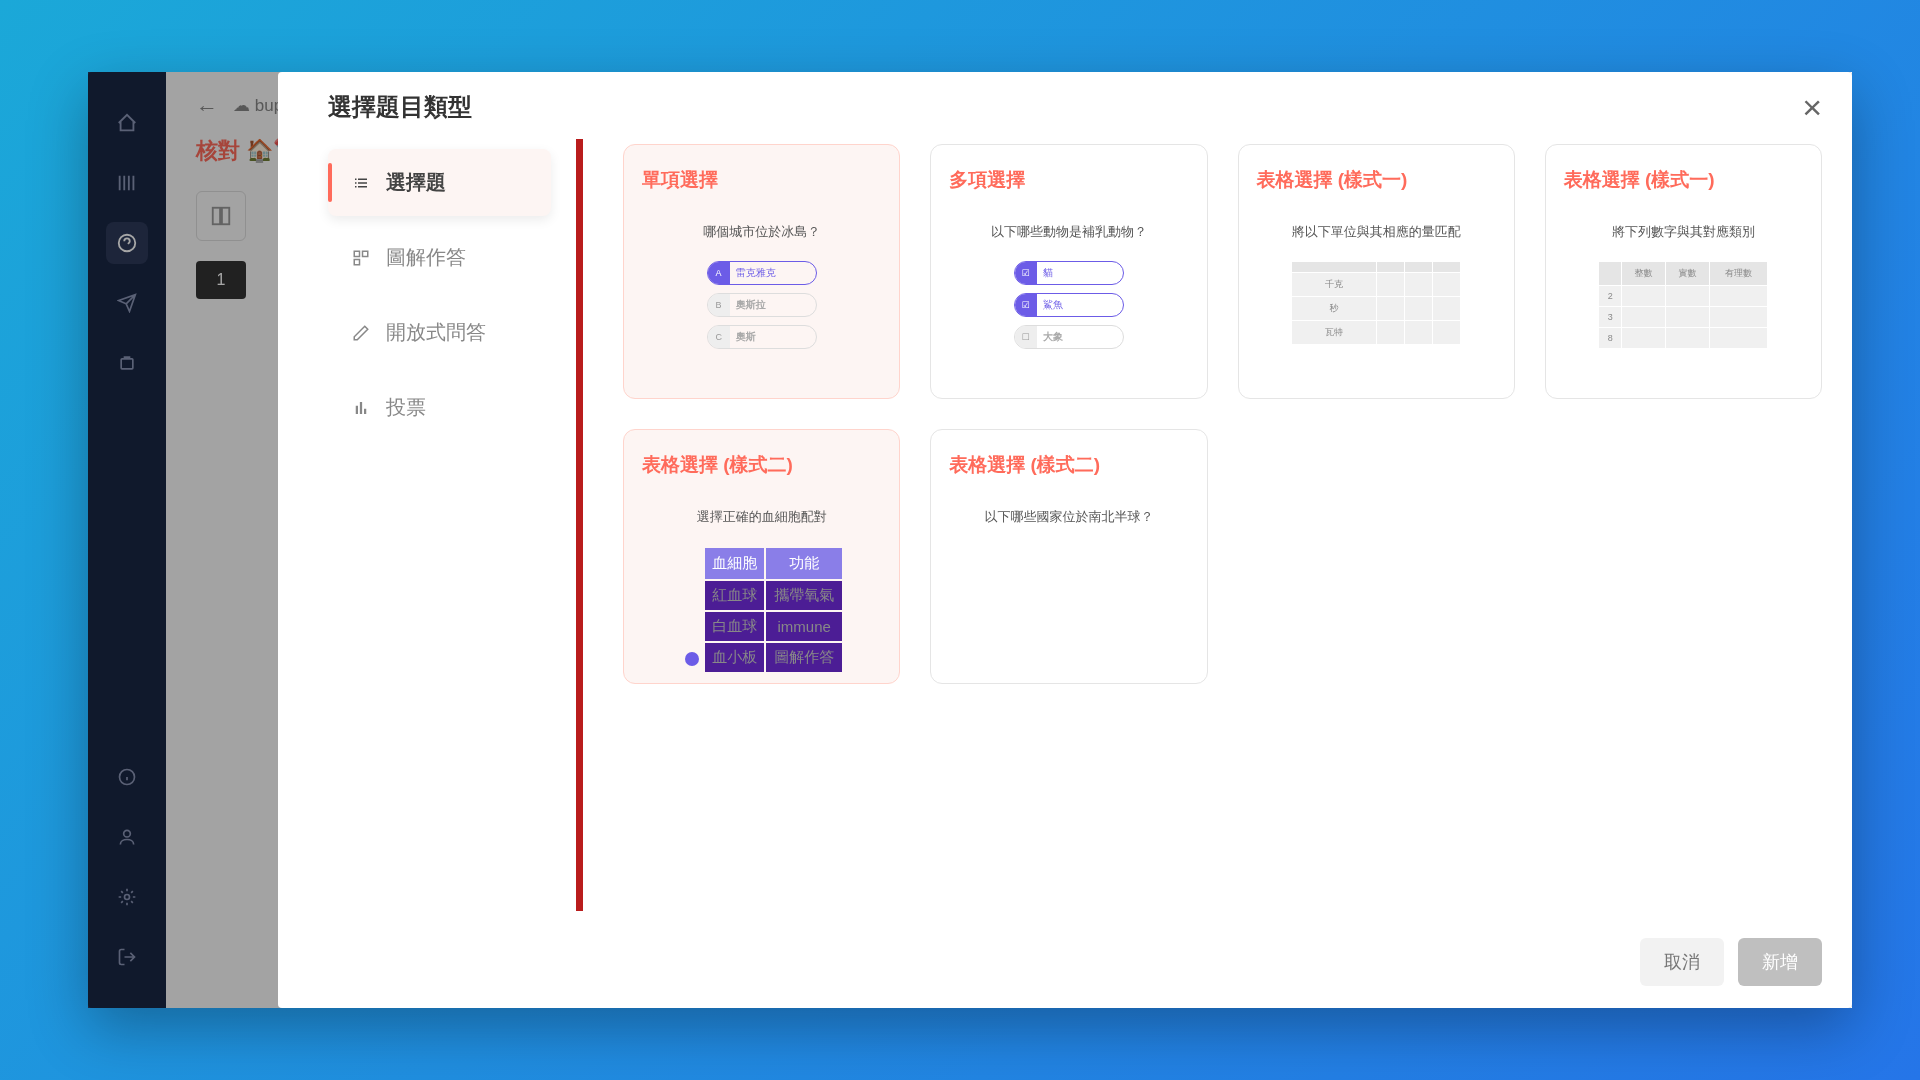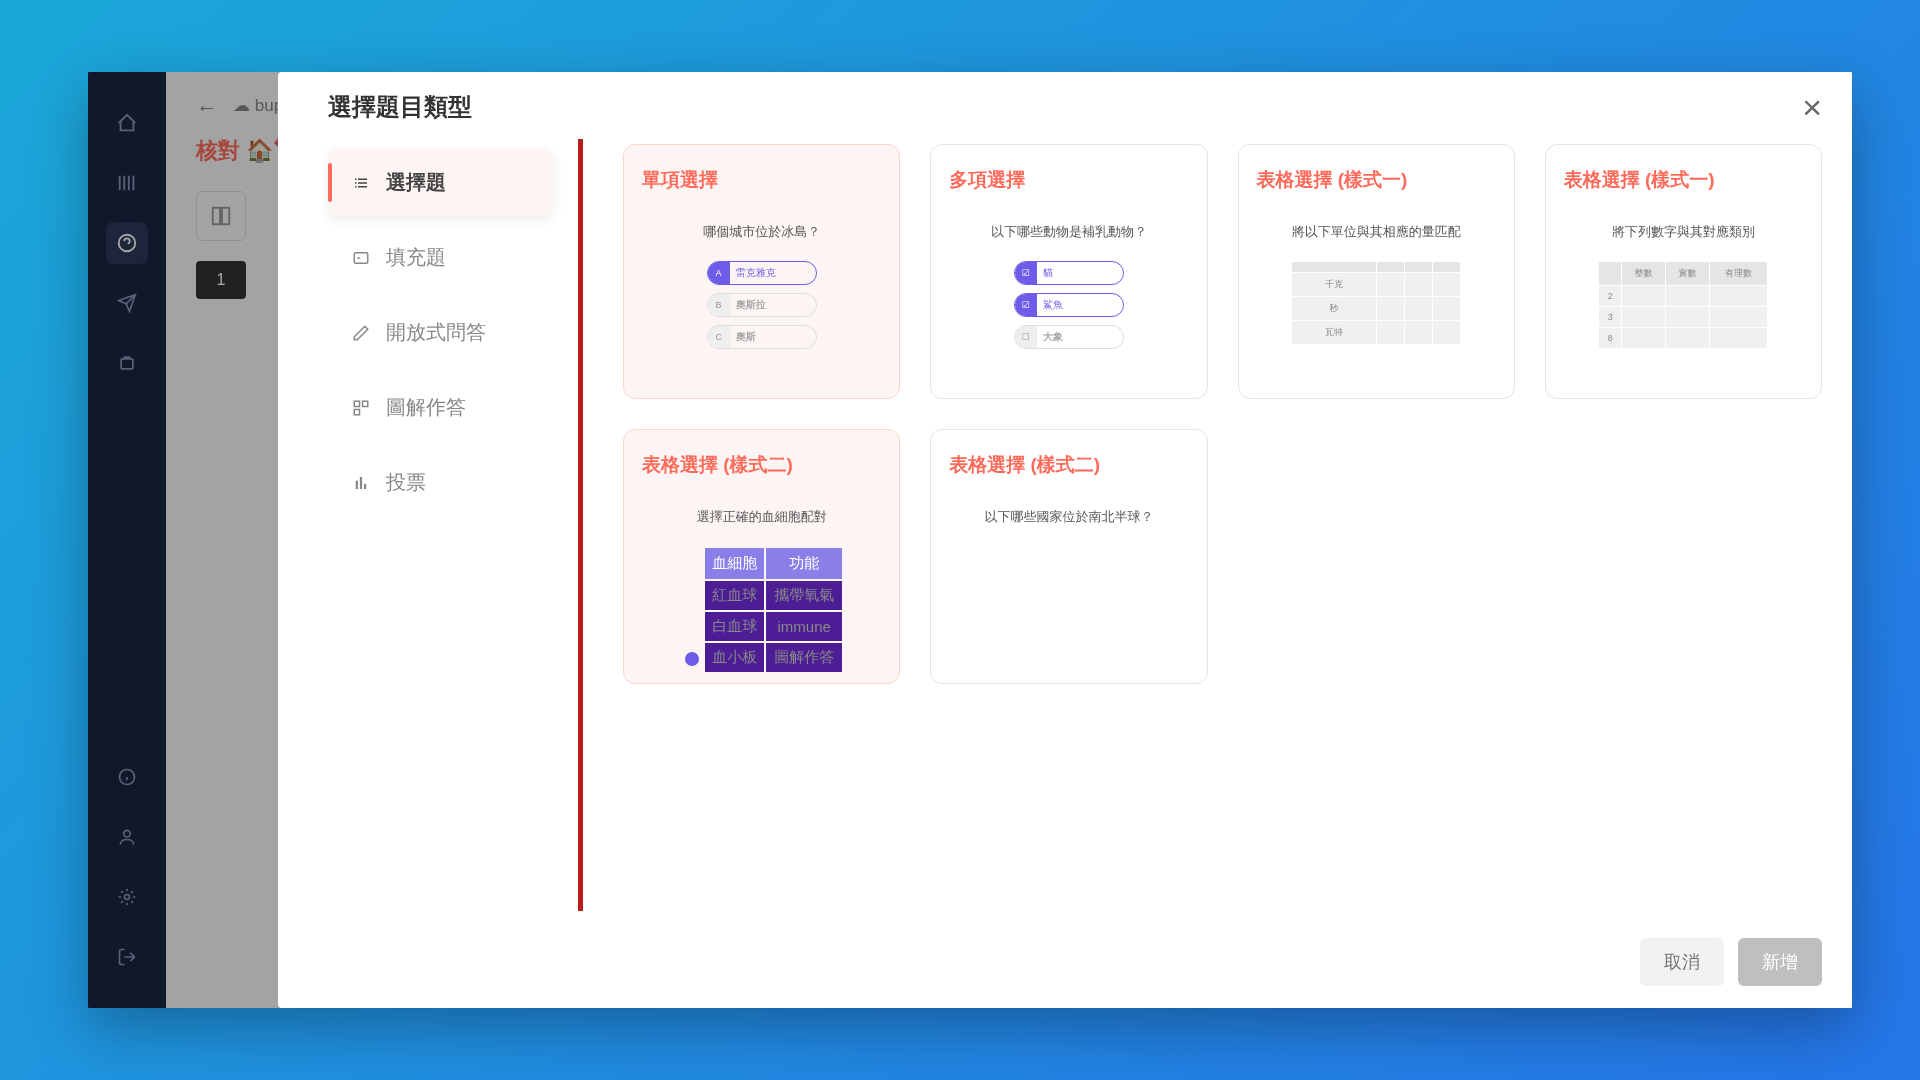--- a/index.html
+++ b/index.html
@@ -166,21 +166,21 @@
     }
     
     .modal-body {
       flex: 1;
       display: flex;
       padding: 5px 30px;
     }
     
     .category-sidebar {
       width: 255px;
-      border-right: 5px solid #b91c1c;
+      border-right: 7px solid #b91c1c;
       padding-right: 25px;
       padding-top: 10px;
     }
     
     .category-item {
       display: flex;
       align-items: center;
       gap: 14px;
       padding: 20px 22px;
       color: #888;
@@ -466,43 +466,34 @@
           <span class="cat-icon">
             <svg width="18" height="18" viewBox="0 0 24 24" fill="currentColor">
                 <path d="M4 6h2v2H4zM4 11h2v2H4zM4 16h2v2H4zM8 6h12v2H8zM8 11h12v2H8zM8 16h12v2H8z"></path>
               </svg>
           </span>
           <span>選擇題</span>
         </div>
         <div class="category-item">
           <span class="cat-icon">
             <svg width="18" height="18" viewBox="0 0 24 24" fill="none" stroke="currentColor" stroke-width="2">
-                <rect x="3" y="5" width="18" height="14" rx="2"></rect>
-                <path d="M7 12h4"></path>
+                <rect x="3" y="3" width="7" height="7"></rect>
+                <rect x="14" y="3" width="7" height="7"></rect>
+                <rect x="3" y="14" width="7" height="7"></rect>
               </svg>
           </span>
-          <span>填充題</span>
+          <span>圖解作答</span>
         </div>
         <div class="category-item">
           <span class="cat-icon">
             <svg width="18" height="18" viewBox="0 0 24 24" fill="none" stroke="currentColor" stroke-width="2">
                 <path d="M17 3l4 4L7 21H3v-4L17 3z"></path>
               </svg>
           </span>
           <span>開放式問答</span>
-        </div>
-        <div class="category-item">
-          <span class="cat-icon">
-            <svg width="18" height="18" viewBox="0 0 24 24" fill="none" stroke="currentColor" stroke-width="2">
-                <rect x="3" y="3" width="7" height="7"></rect>
-                <rect x="14" y="3" width="7" height="7"></rect>
-                <rect x="3" y="14" width="7" height="7"></rect>
-              </svg>
-          </span>
-          <span>圖解作答</span>
         </div>
         <div class="category-item">
           <span class="cat-icon">
             <svg width="18" height="18" viewBox="0 0 24 24" fill="currentColor">
                 <path d="M5 9h3v11H5zM10.5 4h3v16h-3zM16 13h3v7h-3z"></path>
               </svg>
           </span>
           <span>投票</span>
         </div>
       </div>

